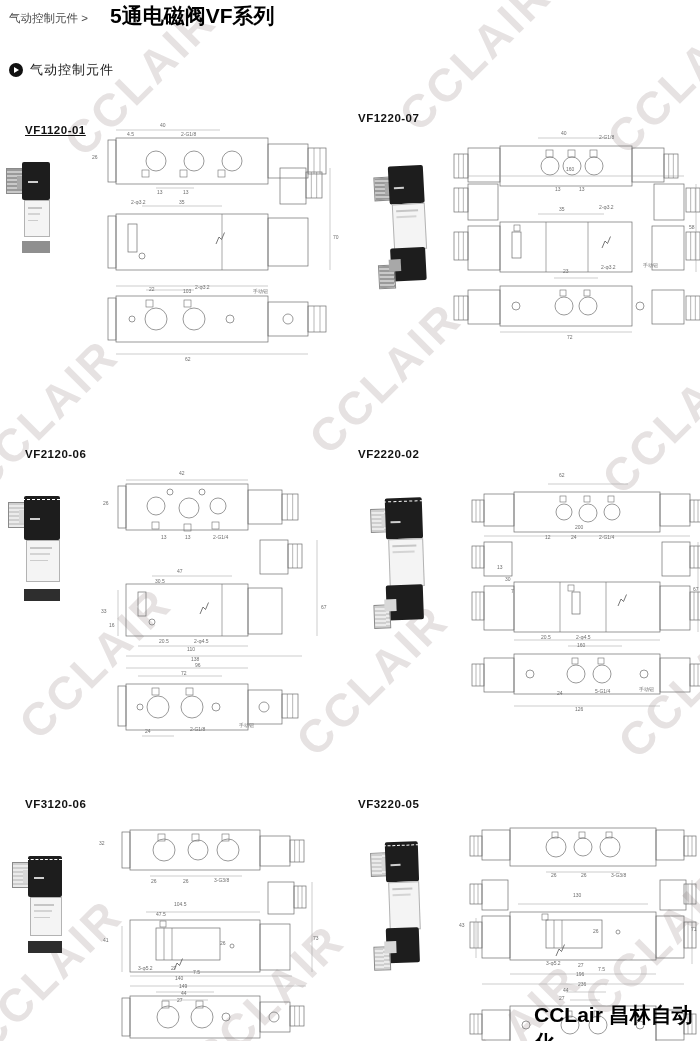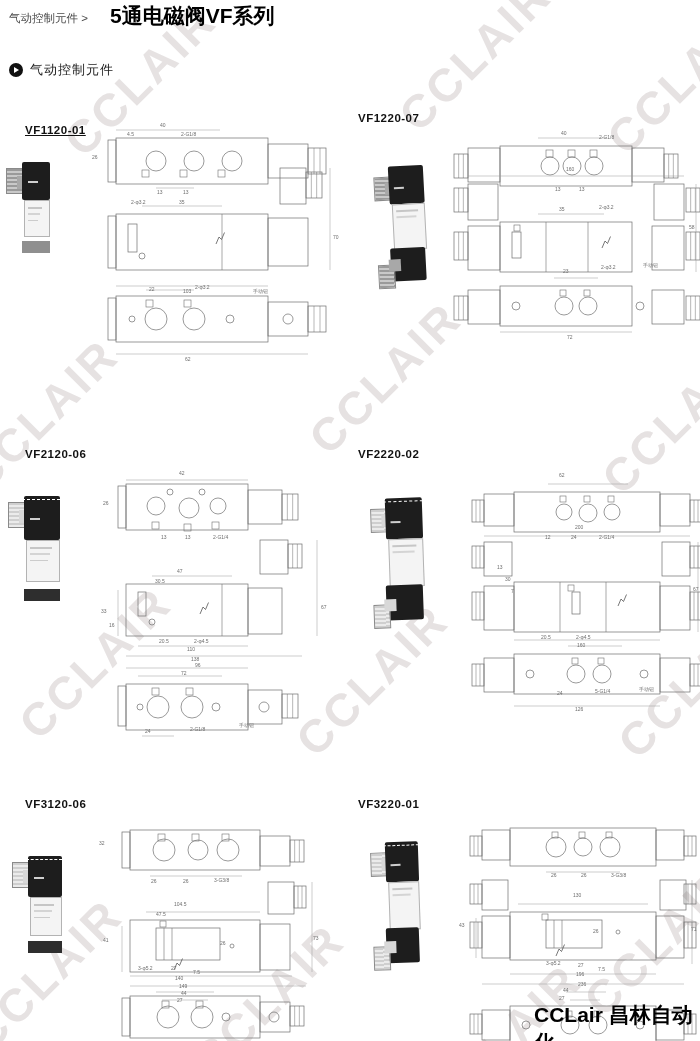--- a/index.html
+++ b/index.html
@@ -464,21 +464,21 @@
       <span class="dim" style="left: 138px; top: 176px;">3-φ5.2</span>
       <span class="dim" style="left: 171px; top: 176px;">27</span>
       <span class="dim" style="left: 193px; top: 180px;">7.5</span>
       <span class="dim" style="left: 175px; top: 186px;">140</span>
       <span class="dim" style="left: 179px; top: 194px;">149</span>
       <span class="dim" style="left: 313px; top: 146px;">73</span>
       <span class="dim" style="left: 181px; top: 201px;">44</span>
       <span class="dim" style="left: 177px; top: 208px;">27</span>
     </div>
   <div class="cell" id="cell5" style="left: 350px; top: 790px; width: 350px; height: 251px;">
-    <div class="model" style="left: 8px; top: 8px;">VF3220-01</div>
+    <div class="model" style="left: 8px; top: 8px;">VF3220-05</div>
     <div class="photo" style="left: 22px; top: 50px; width: 50px; height: 134px; transform: rotate(-2deg);">
         <div style="left: 0px; top: 12px; width: 15px; height: 22px; background: repeating-linear-gradient(rgb(207, 207, 207) 0px, rgb(207, 207, 207) 2px, rgb(235, 235, 235) 2px, rgb(235, 235, 235) 4px); border: 1px solid rgb(138, 138, 138);"></div>
         <div style="left: 11px; top: 18px; width: 12px; height: 12px; background: rgb(216, 216, 216);"></div>
         <div style="left: 15px; top: 2px; width: 33px; height: 40px; background: rgb(29, 29, 29); border-radius: 2px;"></div>
         <div style="left: 13px; top: 5px; width: 36px; height: 1px; border-top: 1px dashed rgb(255, 255, 255);"></div>
         <div style="left: 20px; top: 24px; width: 10px; height: 2px; background: rgb(207, 207, 207);"></div>
         <div style="left: 17px; top: 42px; width: 29px; height: 46px; background: rgb(244, 244, 244); border: 1px solid rgb(179, 179, 179);"></div>
         <div style="left: 21px; top: 48px; width: 20px; height: 2px; background: rgb(198, 198, 198);"></div>
         <div style="left: 21px; top: 54px; width: 18px; height: 2px; background: rgb(212, 212, 212);"></div>
         <div style="left: 13px; top: 88px; width: 33px; height: 35px; background: rgb(29, 29, 29); border-radius: 2px;"></div>

